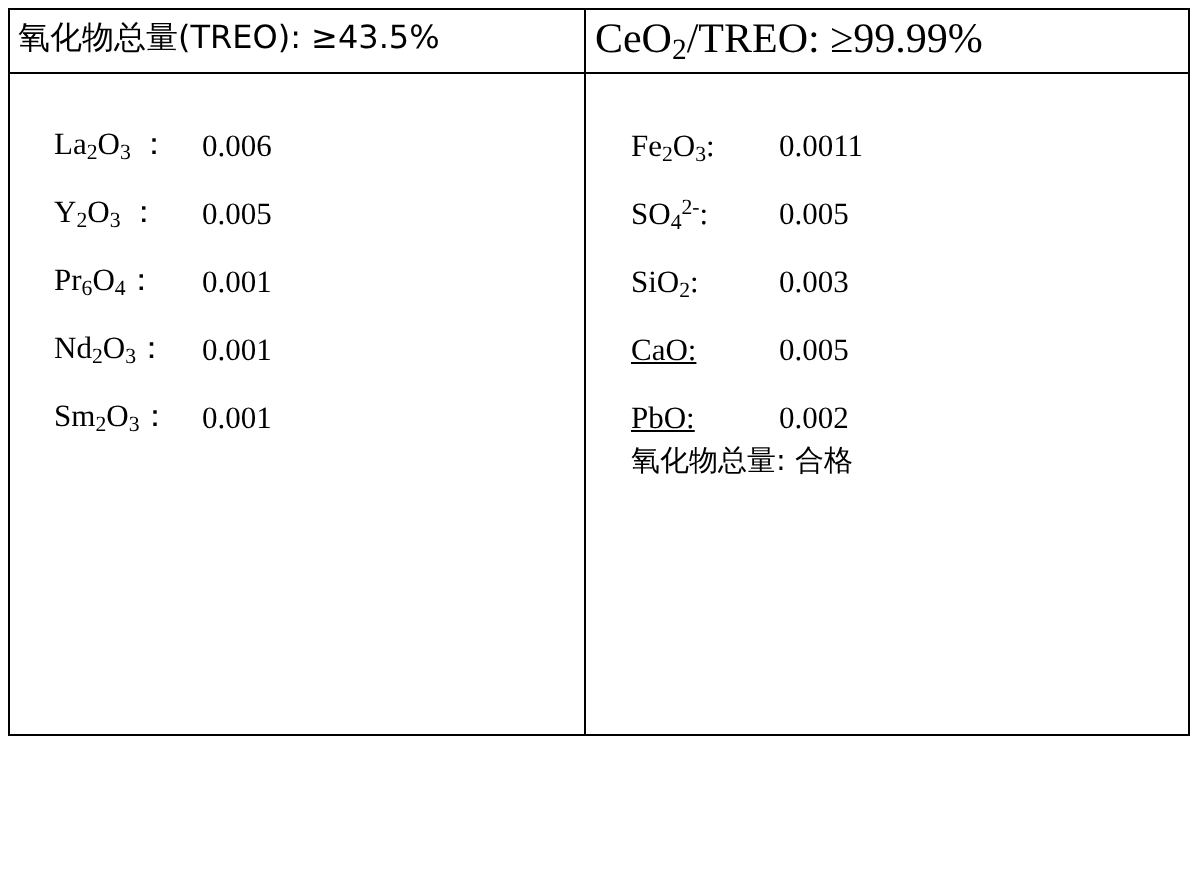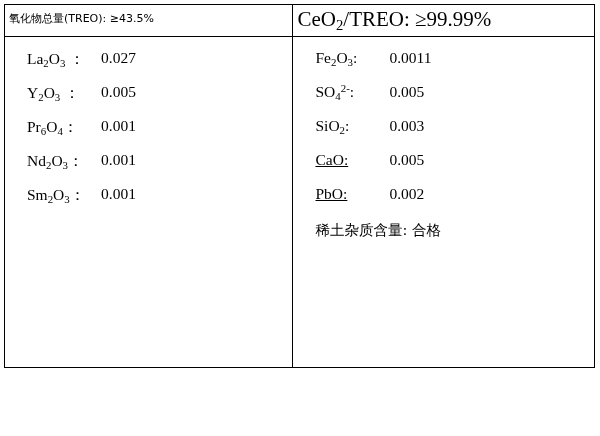--- a/index.html
+++ b/index.html
@@ -41,33 +41,33 @@
   .row-sub td { height: 56px; }
   .row-body td { height: 330px; }
 
   .line {
     font-size: 21px;
     line-height: 20px;
     white-space: nowrap;
   }
   .line-cn {
     font-family: "DejaVu Sans", sans-serif;
-    font-size: 11px;
+    font-size: 16px;
     line-height: 20px;
     white-space: nowrap;
   }
   .sub-wrap {
     padding: 5px 2px 2px 4px;
   }
   .items {
     padding: 12px 2px 2px 22px;
   }
   .item {
     display: flex;
-    align-items: flex-start;
+    align-items: flex-end;
     height: 34px;
     font-size: 15.5px;
     white-space: nowrap;
   }
   .item .name {
     display: inline-block;
     min-width: 74px;
   }
   .item .val {
     display: inline-block;
@@ -107,21 +107,21 @@
           </div>
         </td>
       </tr>
 
 
       <tr class="row-body">
         <td>
           <div class="items">
             <div class="item">
               <span class="name">La<sub>2</sub>O<sub>3</sub>&nbsp;：</span>
-              <span class="val">0.027</span>
+              <span class="val">0.006</span>
             </div>
             <div class="item">
               <span class="name">Y<sub>2</sub>O<sub>3</sub>&nbsp;：</span>
               <span class="val">0.005</span>
             </div>
             <div class="item">
               <span class="name">Pr<sub>6</sub>O<sub>4</sub>：</span>
               <span class="val">0.001</span>
             </div>
             <div class="item">
@@ -149,19 +149,19 @@
               <span class="val">0.003</span>
             </div>
             <div class="item">
               <span class="name u">CaO:</span>
               <span class="val">0.005</span>
             </div>
             <div class="item">
               <span class="name u">PbO:</span>
               <span class="val">0.002</span>
             </div>
-            <div class="item-note">稀土杂质含量: 合格</div>
+            <div class="item-note">氧化物总量: 合格</div>
           </div>
         </td>
       </tr>
     </tbody>
   </table>
 </div>
 
 </body></html>

